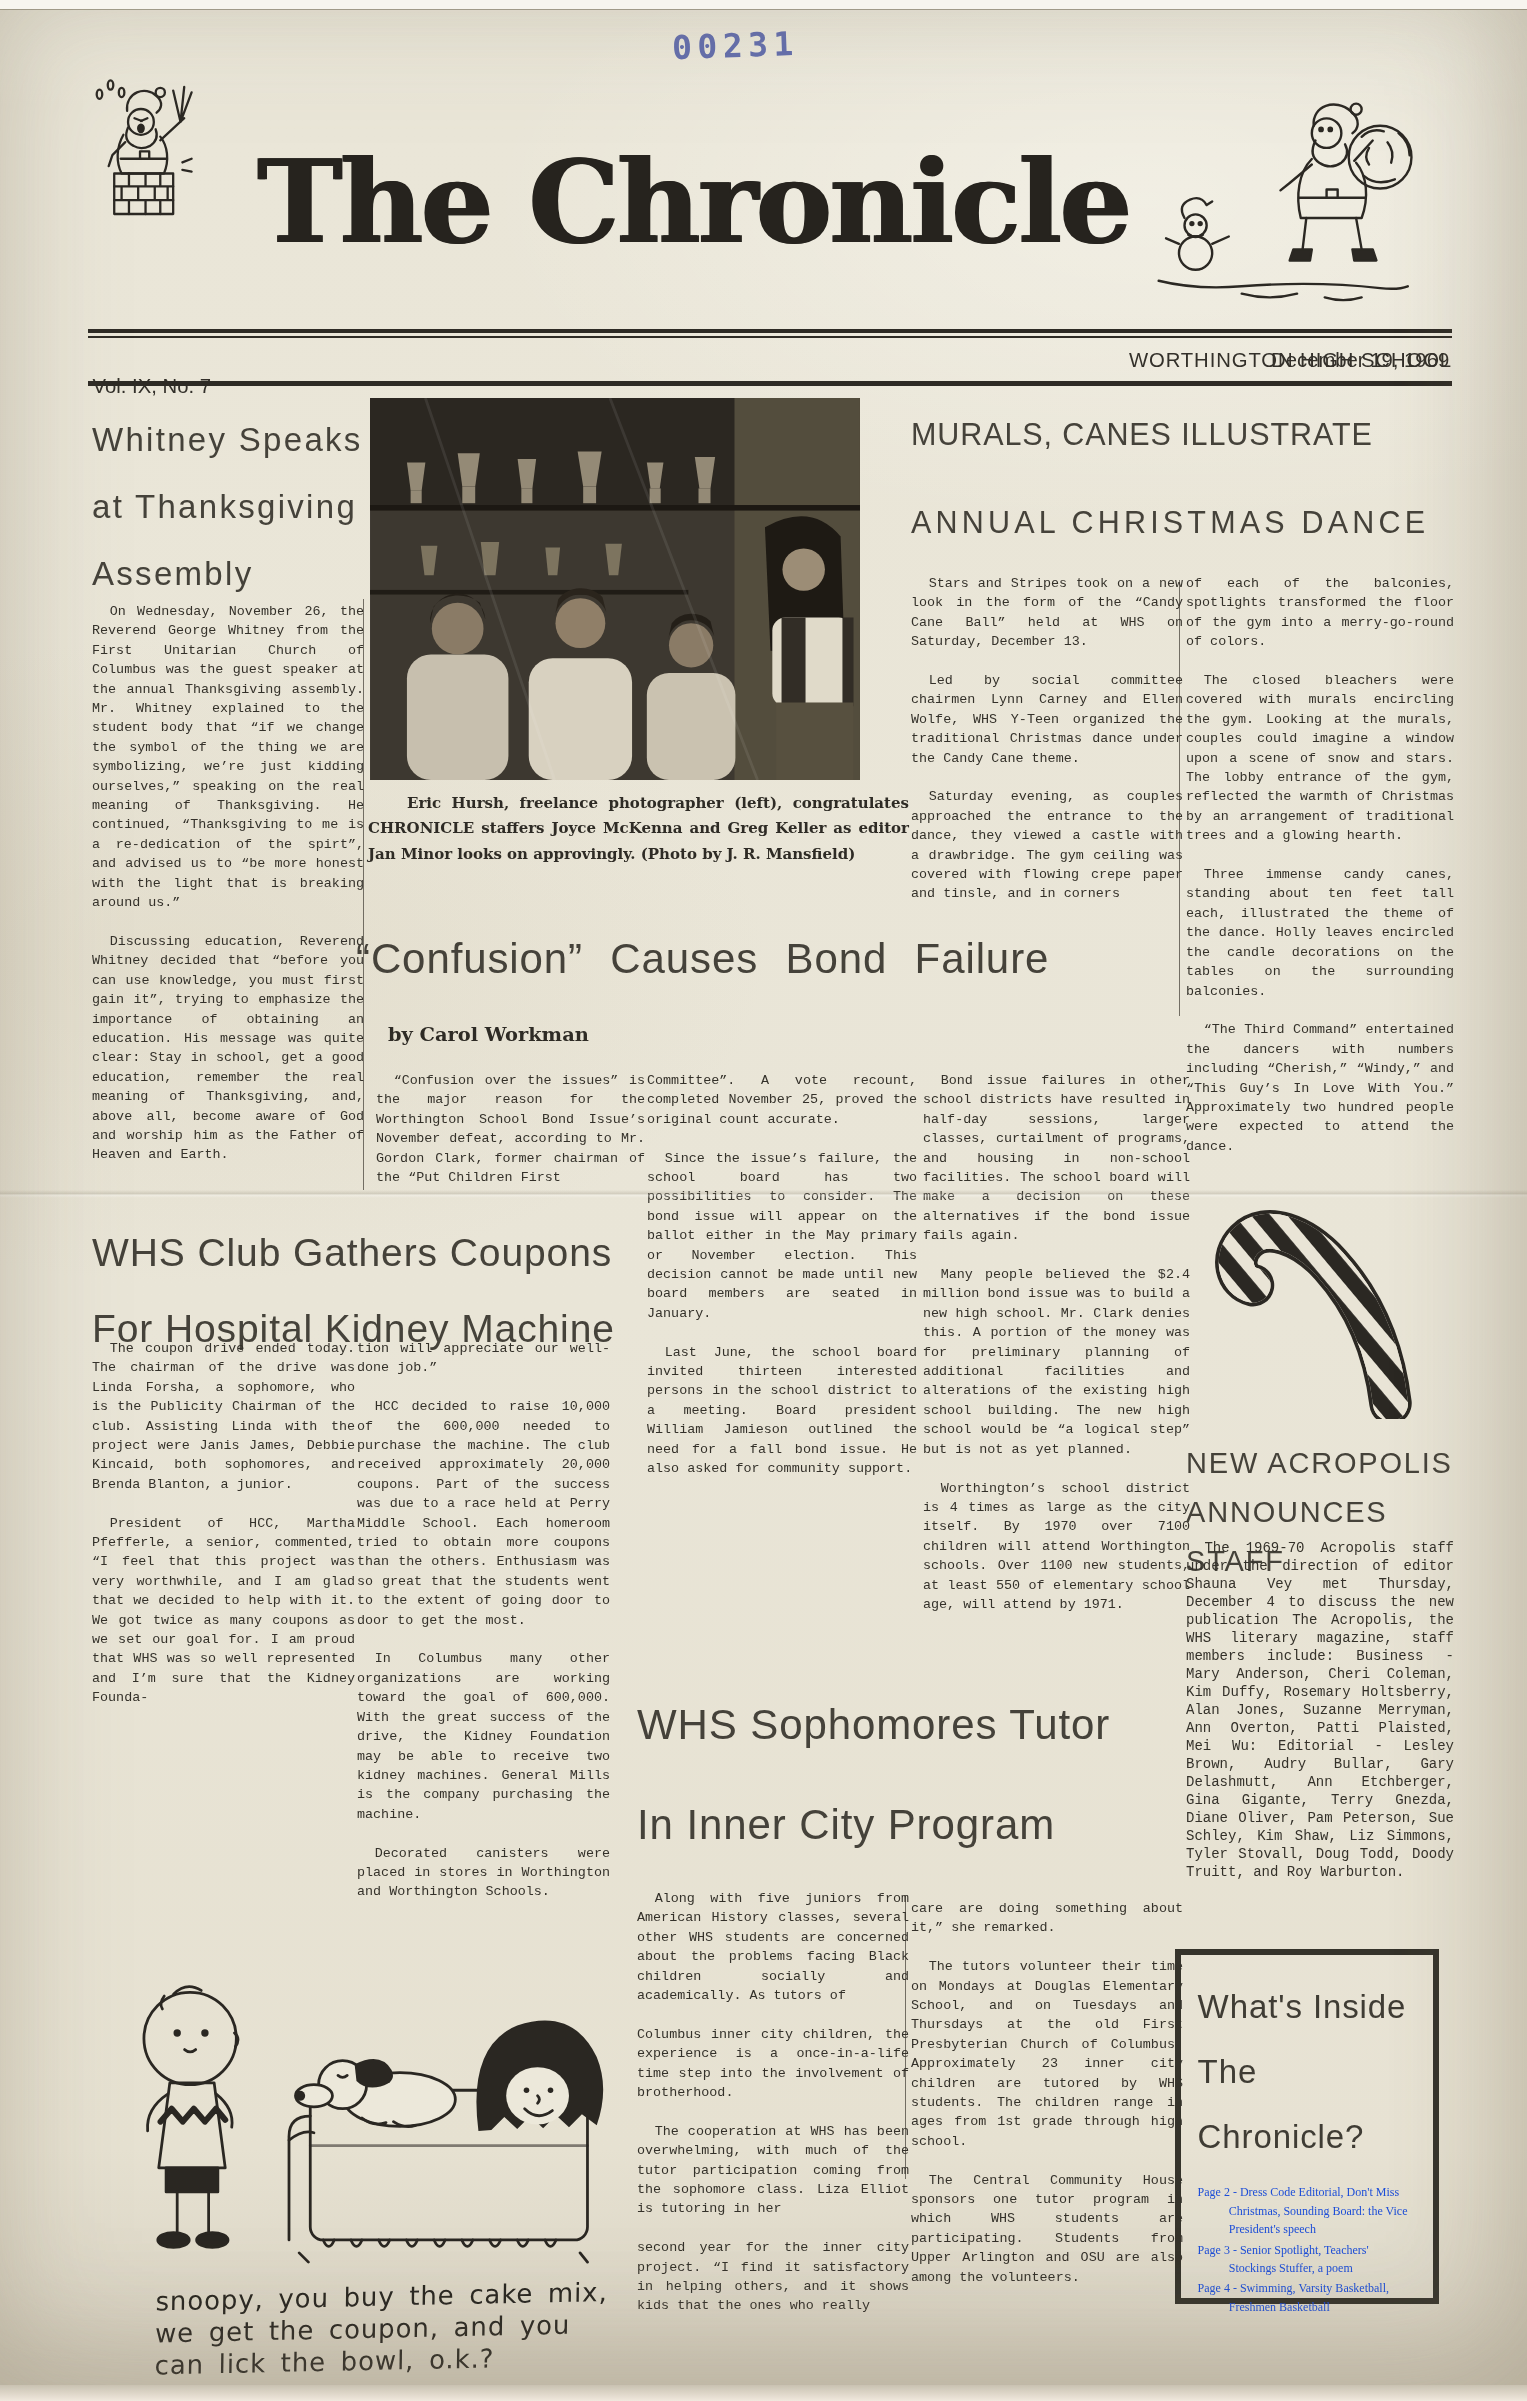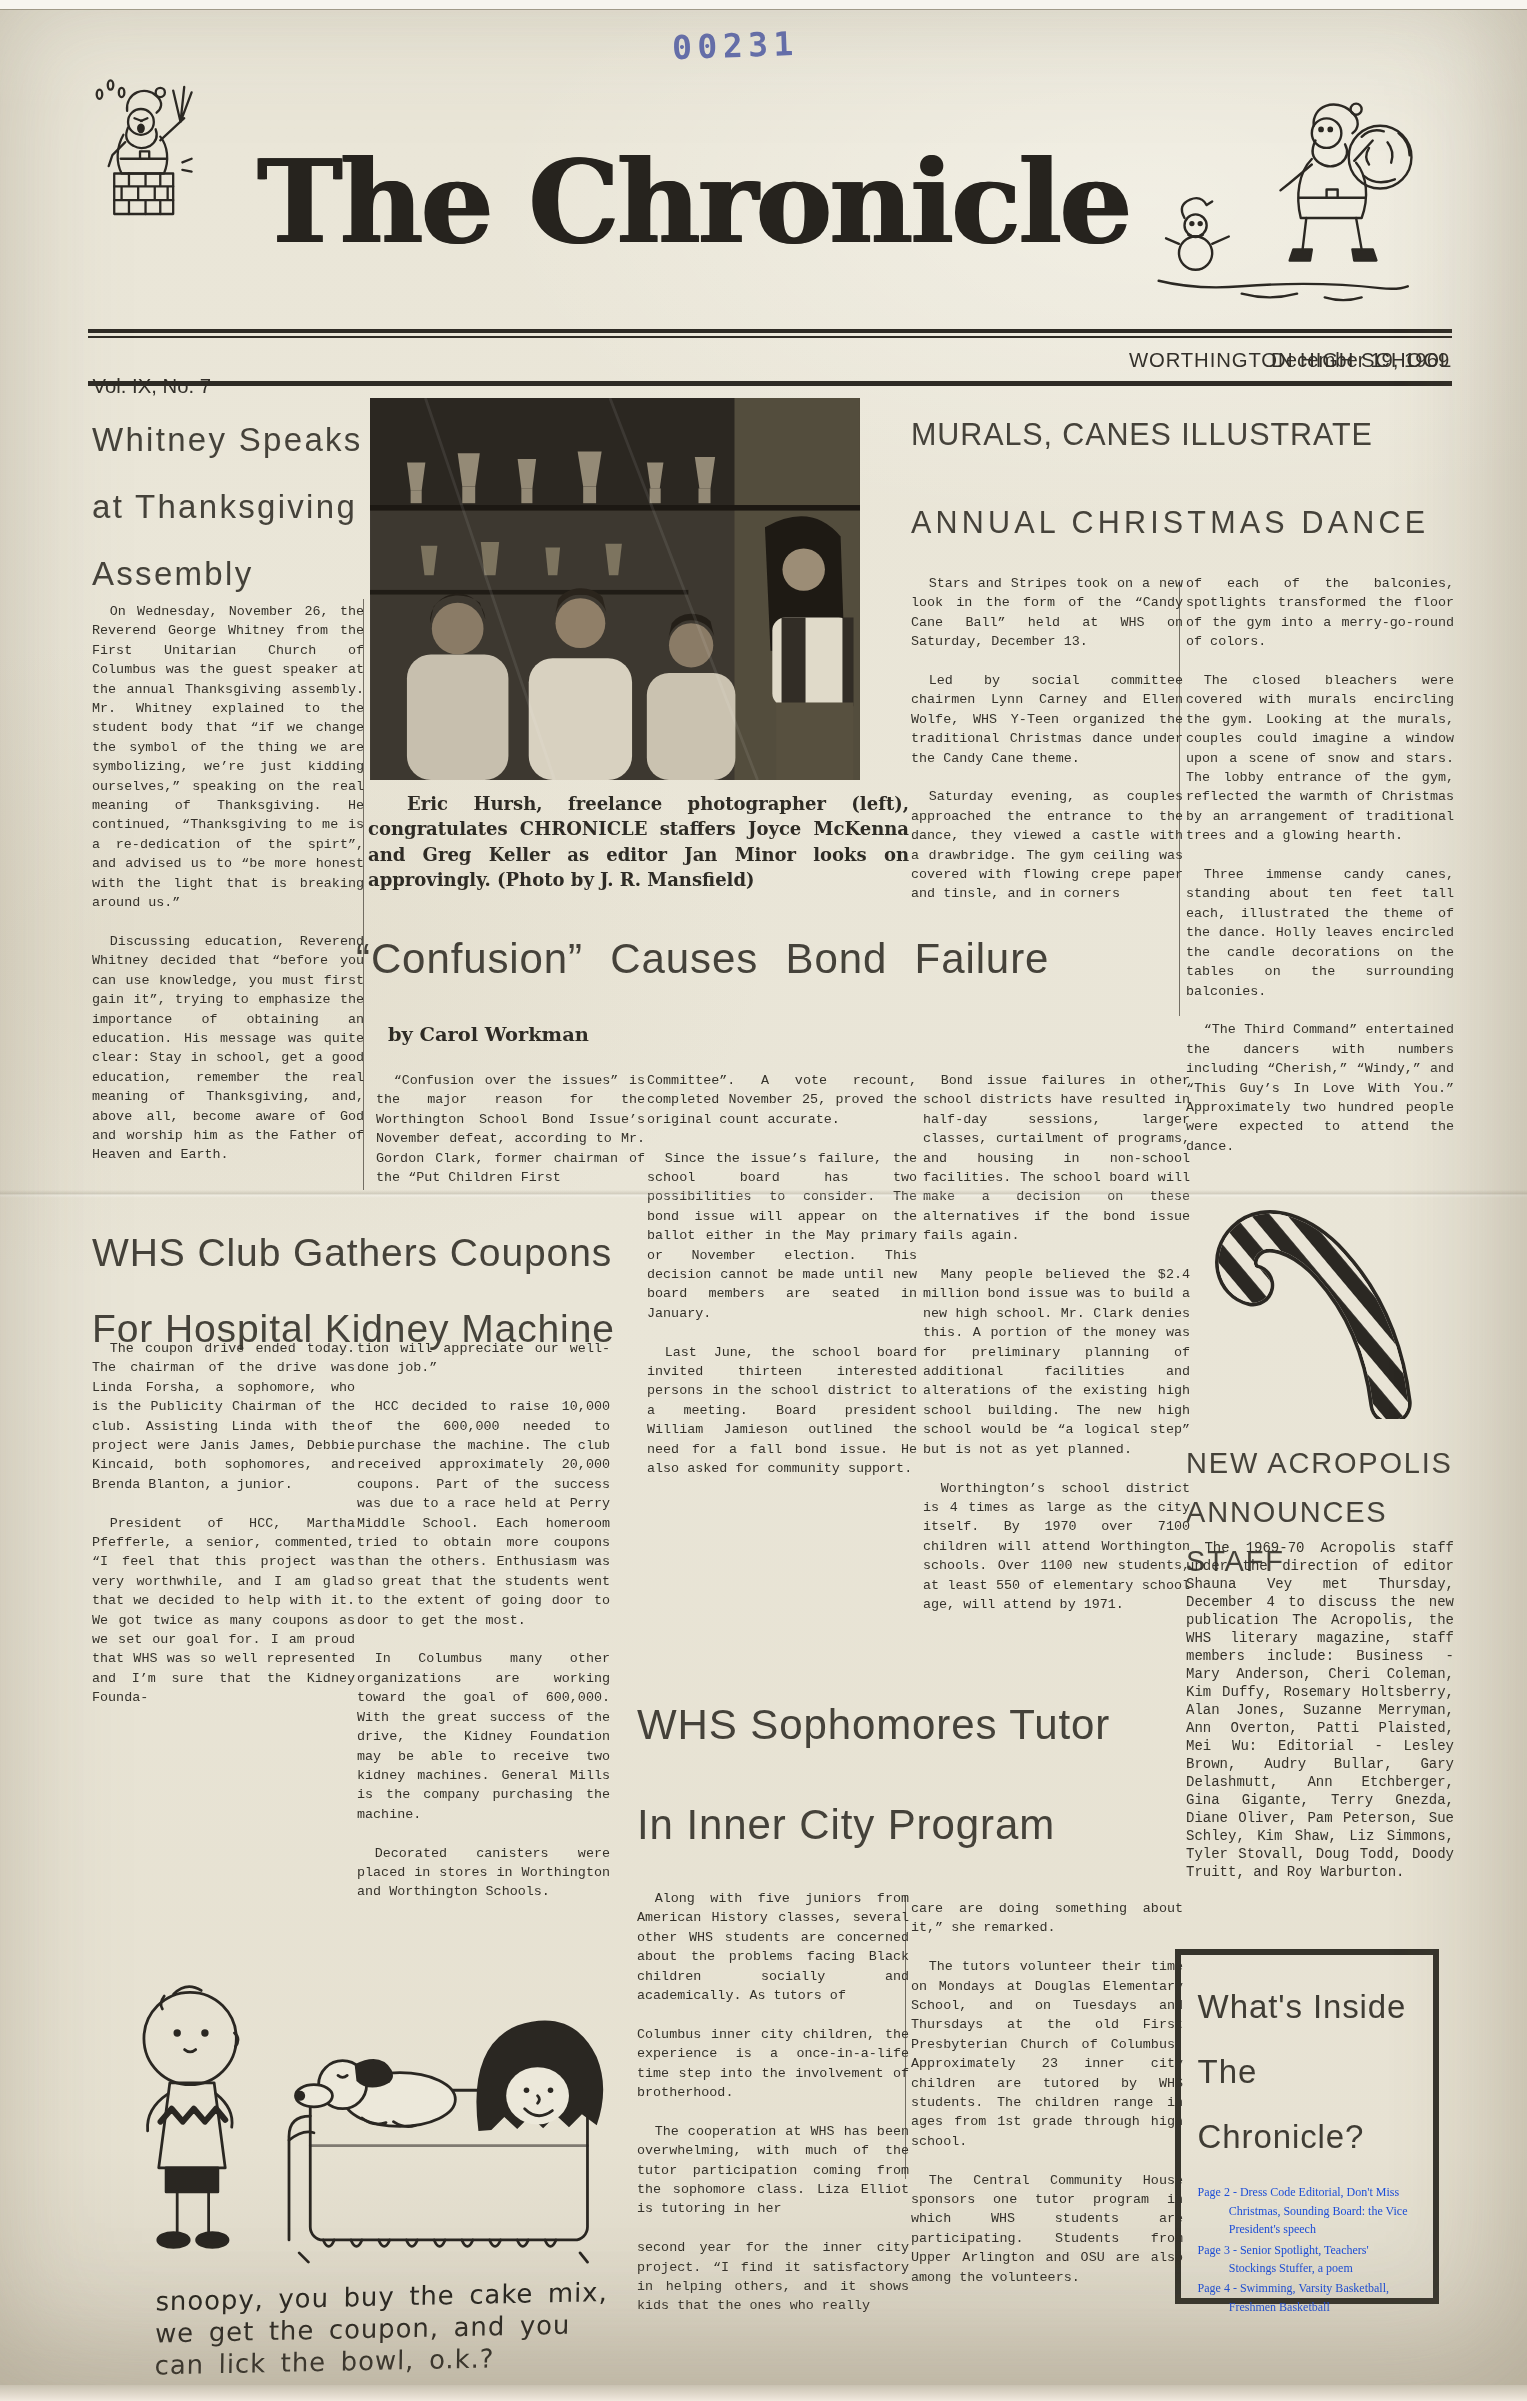--- a/index.html
+++ b/index.html
@@ -63,21 +63,21 @@
   #tutor-col2{left:911px;top:1899px;width:272px;}
 
   .vrule{position:absolute;width:0.9px;background:rgba(50,46,38,.65);}
   #vrule-1{left:363px;top:599px;height:591px;}
   #vrule-2{left:1179px;top:580px;height:436px;}
   #vrule-3{left:905px;top:1895px;height:284px;}
 
   
   #photo{left:370px;top:398px;width:490px;height:382px;}
   #photo-caption{left:368px;top:791px;width:541px;font-family:"DejaVu Serif",serif;
-    font-weight:bold;font-size:18px;line-height:25.4px;color:#2e2b25;text-align:justify;text-indent:39px;}
+    font-weight:bold;font-size:15px;line-height:25.4px;color:#2e2b25;text-align:justify;text-indent:39px;}
   #bond-byline{left:388px;top:1023px;font-family:"DejaVu Serif",serif;font-weight:bold;
     font-size:19.4px;color:#2e2b25;}
 
   
   #toc-box{left:1175px;top:1949px;width:264px;height:355px;border:6.5px solid #35332b;
     box-sizing:border-box;padding:18.5px 16.6px 0 16.6px;background:rgba(255,255,255,.06);}
   .toc-title{font-family:"Liberation Sans",sans-serif;font-size:33px;line-height:65px;
     color:#3f3c34;letter-spacing:0.9px;}
   .toc-items{margin-top:14.8px;font-family:Liberation Serif, serif;font-size:12px;
     line-height:18.5px;color:#1d4ed8;}

